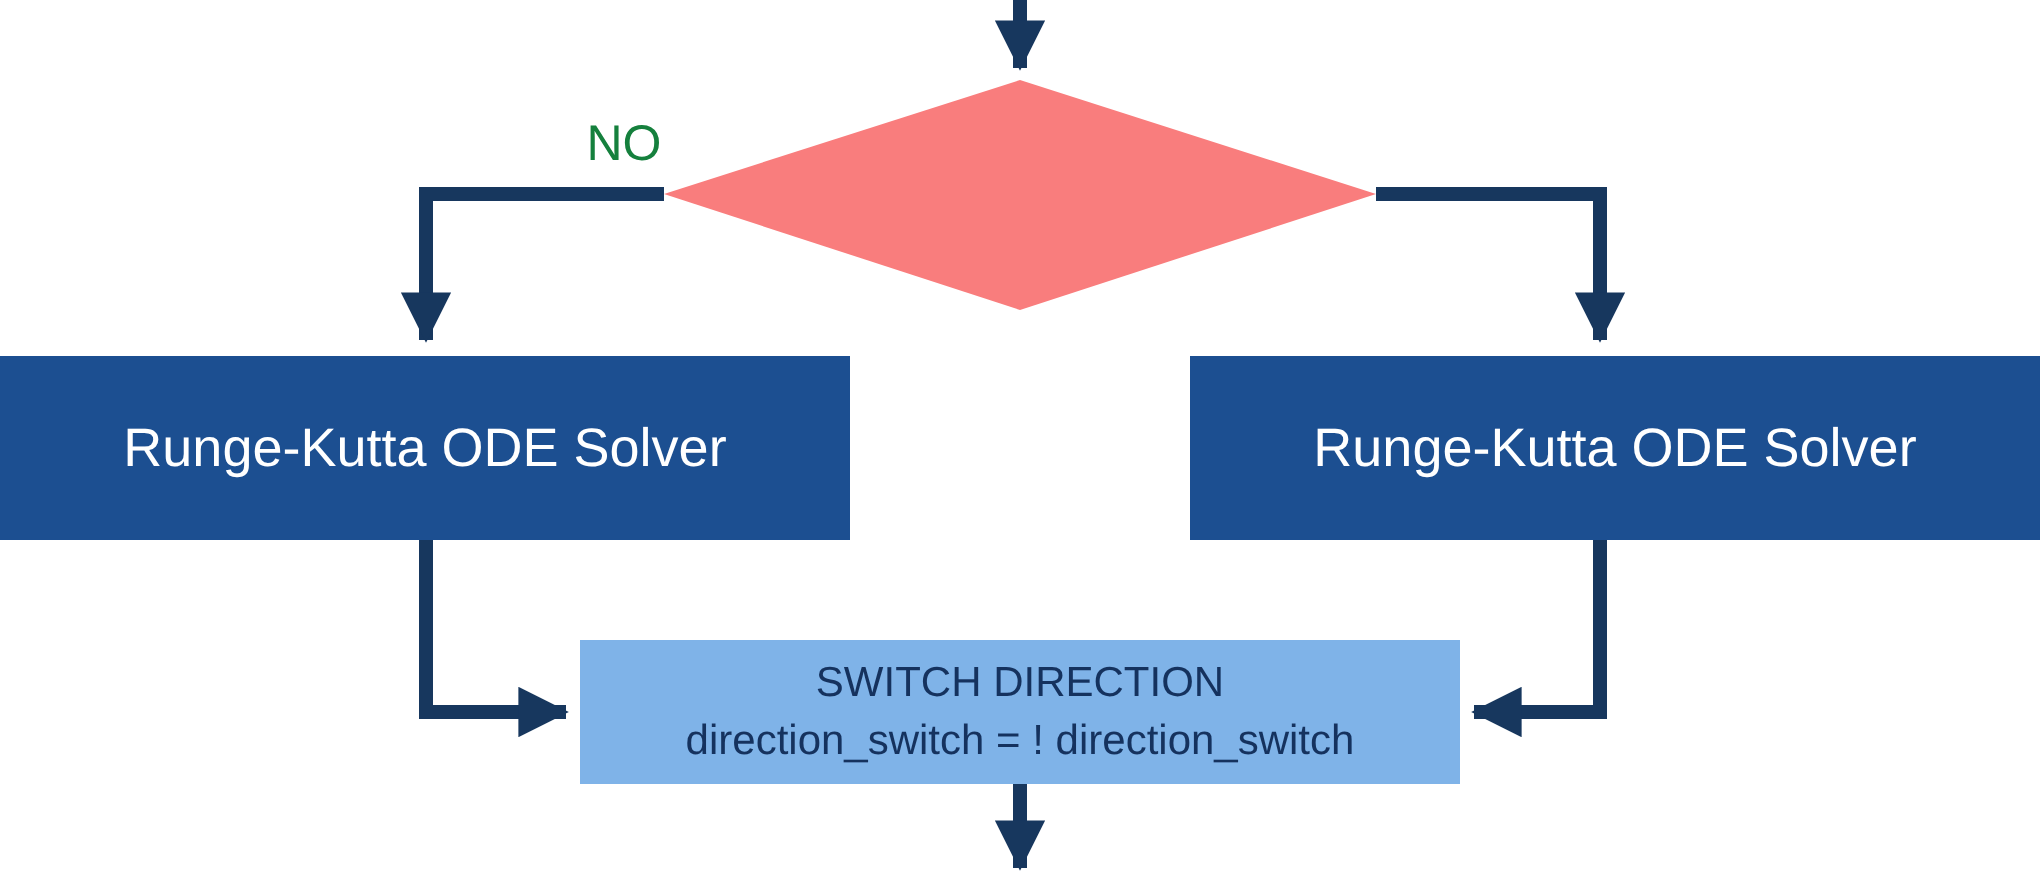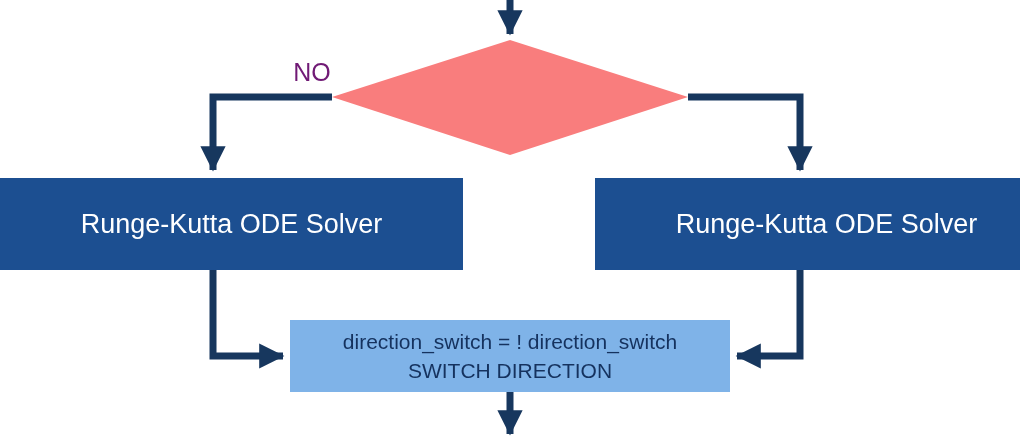--- a/index.html
+++ b/index.html
@@ -26,26 +26,26 @@
   }
   .wires{position:absolute;left:0;top:0;}
   .wire{stroke:var(--arrow);stroke-width:7;fill:none;}
   .head{fill:var(--arrow);stroke:none;}
   .diamond{fill:var(--decision-diamond);stroke:none;}
   .decision-label{
     position:absolute;left:360px;top:85px;width:300px;
     text-align:center;font-size:22px;color:var(--decision-text);
   }
   .branch{
-    position:absolute;font-size:25px;color:#701a75;text-align:center;
+    position:absolute;font-size:25px;color:#15803d;text-align:center;
   }
   .branch.no{left:284px;top:58px;width:56px;}
   .branch.yes{left:668px;top:58px;width:68px;}
   .solver{
-    position:absolute;top:178px;width:463px;height:92px;
+    position:absolute;top:178px;width:425px;height:92px;
     background:var(--solver-box);color:var(--solver-text);
     display:flex;flex-direction:column;justify-content:center;align-items:center;
     font-size:27px;line-height:37px;text-align:center;
   }
   .solver.left{left:0;}
   .solver.right{left:595px;}
   .switch{
     position:absolute;left:290px;top:320px;width:440px;height:72px;
     background:var(--switch-fill);color:var(--switch-text);
     display:flex;flex-direction:column;justify-content:center;align-items:center;
@@ -77,17 +77,17 @@
 
   <div class="solver left">
     <div>Runge-Kutta ODE Solver</div>
   </div>
 
   <div class="solver right">
     <div>Runge-Kutta ODE Solver</div>
   </div>
 
   <div class="switch">
+    <div>SWITCH DIRECTION</div>
     <div>direction_switch = ! direction_switch</div>
-    <div>SWITCH DIRECTION</div>
   </div>
 
 </div>
 
 </body></html>

